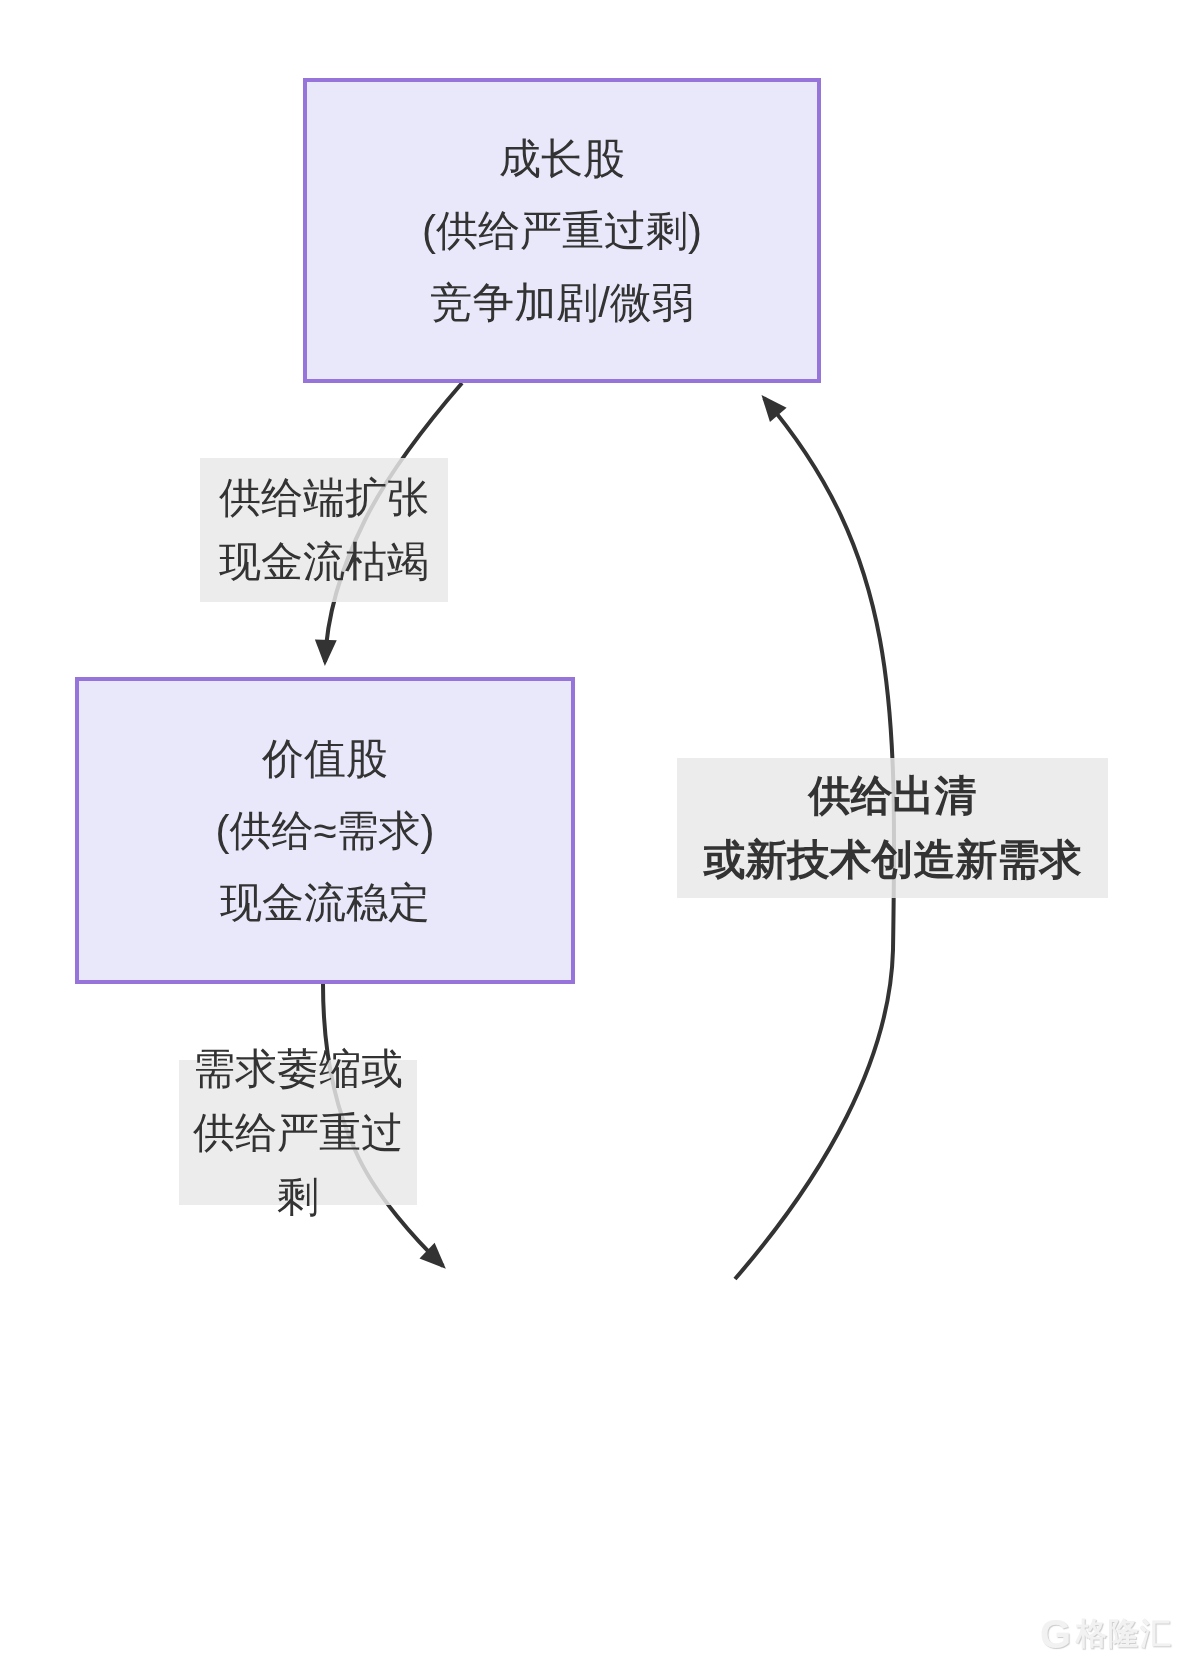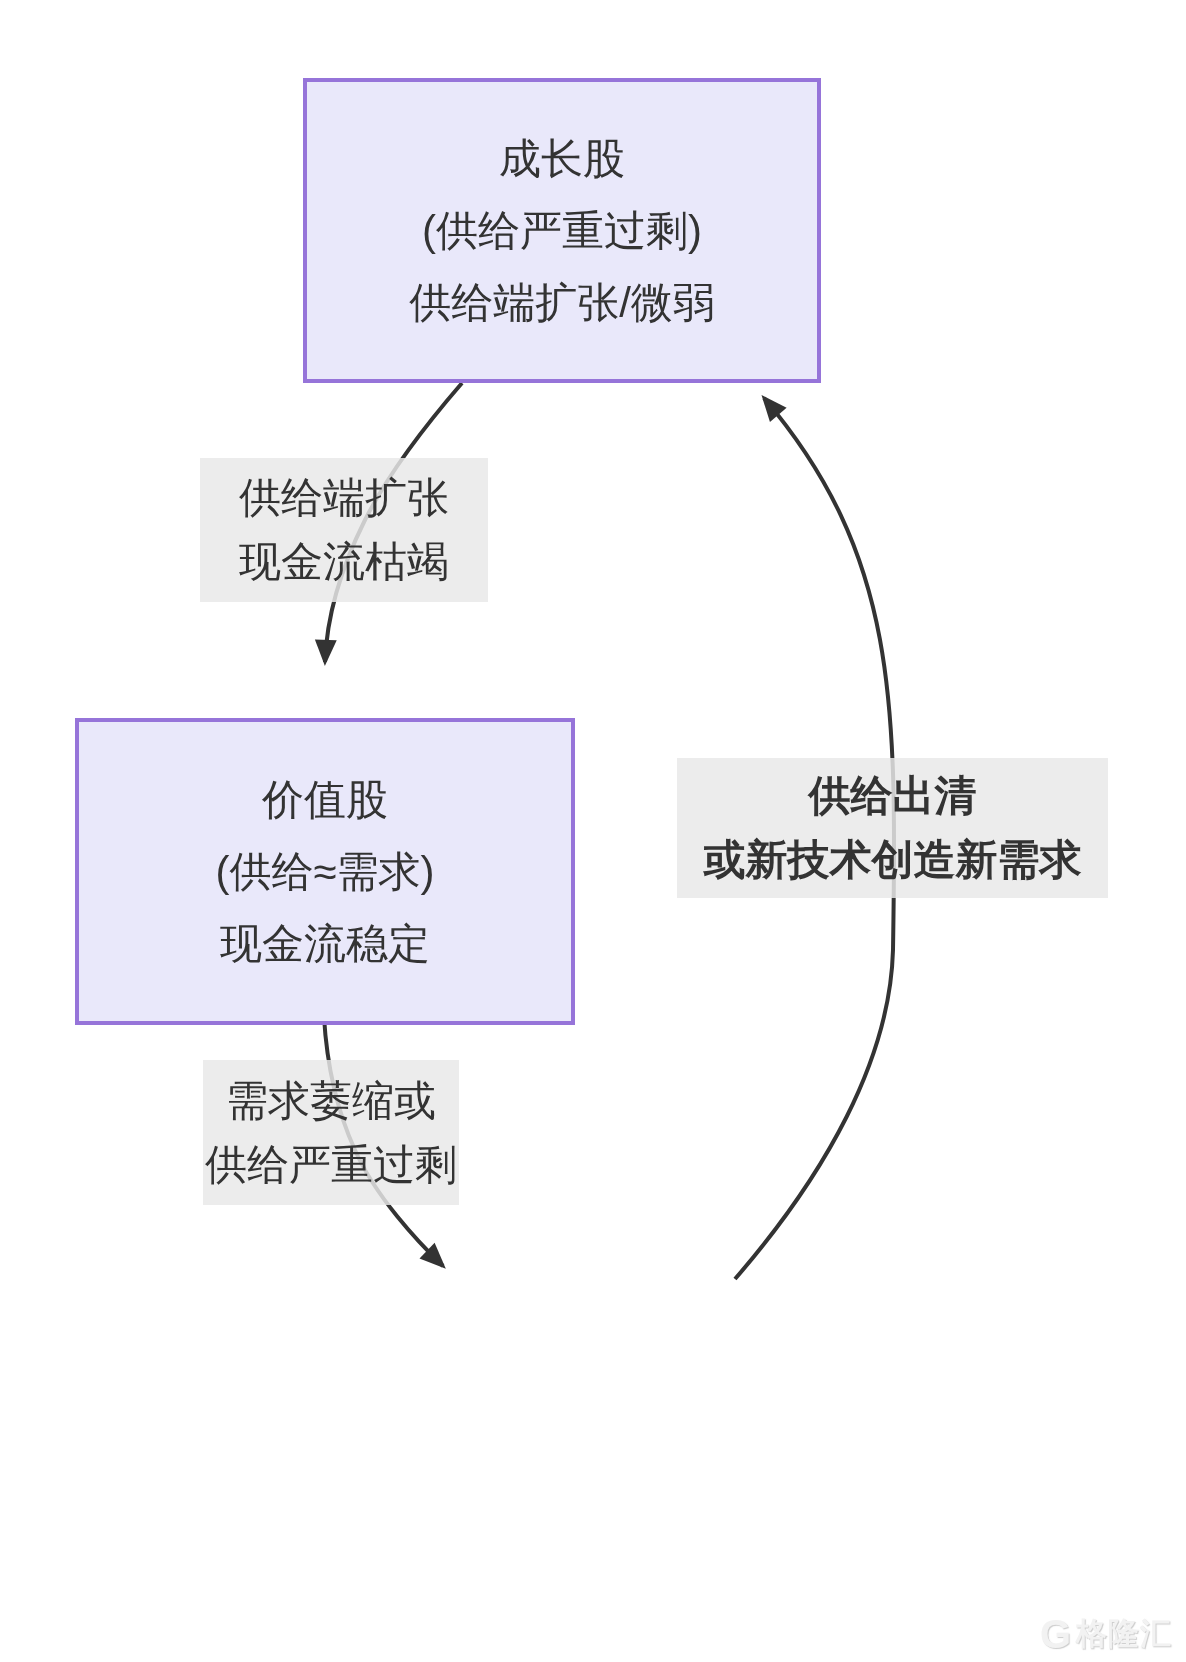--- a/index.html
+++ b/index.html
@@ -44,37 +44,37 @@
     display: flex;
     flex-direction: column;
     align-items: center;
     justify-content: center;
     text-align: center;
     font-size: 42px;
     line-height: 72px;
     color: var(--text-color);
   }
   #node-growth   { left: 303px; top: 78px;   width: 518px; height: 305px; }
-  #node-value    { left: 75px;  top: 677px;  width: 500px; height: 307px; margin-top: 41px; }
+  #node-value    { left: 75px;  top: 677px;  width: 500px; height: 307px; }
   #node-cyclical { left: 337px; top: 1279px; width: 541px; height: 305px; }
   .edge-label {
     position: absolute;
     z-index: 3;
     background: rgba(232, 232, 232, 0.84); 
     display: flex;
     flex-direction: column;
     align-items: center;
     justify-content: center;
     text-align: center;
     font-size: 42px;
     line-height: 64px;
     color: var(--text-color);
   }
-  #edge-label-0 { left: 200px; top: 458px;  width: 288px; height: 144px; text-align: center; }
-  #edge-label-1 { left: 179px; top: 1060px; width: 256px; height: 145px; margin-left: 24px; }
+  #edge-label-0 { left: 200px; top: 458px;  width: 248px; height: 144px; text-align: center; }
+  #edge-label-1 { left: 179px; top: 1060px; width: 238px; height: 145px; }
   #edge-label-2 { left: 677px; top: 758px;  width: 431px; height: 140px; font-weight: bold; }
   .watermark {
     position: absolute;
     right: 14px;
     bottom: 8px;
     z-index: 4;
     display: flex;
     align-items: center;
     gap: 7px;
     color: var(--watermark-color);
@@ -105,21 +105,21 @@
       </marker>
     </defs>
     <path class="arrow-path" d="M 462 383 C 430 420 390 470 365 520 C 345 560 327 608 325 662" marker-end="url(#ah)"></path>
     <path class="arrow-path" d="M 323 984 C 323 1040 332 1100 355 1150 C 375 1196 418 1242 443 1266" marker-end="url(#ah)"></path>
     <path class="arrow-path" d="M 735 1279 C 825 1175 890 1060 893 950 C 897 700 897 555 764 398" marker-end="url(#ah)"></path>
   </svg>
 
   <div class="node" id="node-growth">
     <div class="node-line">成长股</div>
     <div class="node-line">(供给严重过剩)</div>
-    <div class="node-line">供给端扩张/微弱</div>
+    <div class="node-line">竞争加剧/微弱</div>
   </div>
 
   <div class="node" id="node-value">
     <div class="node-line">价值股</div>
     <div class="node-line">(供给≈需求)</div>
     <div class="node-line">现金流稳定</div>
   </div>
 
 
   <div class="edge-label" id="edge-label-0">

